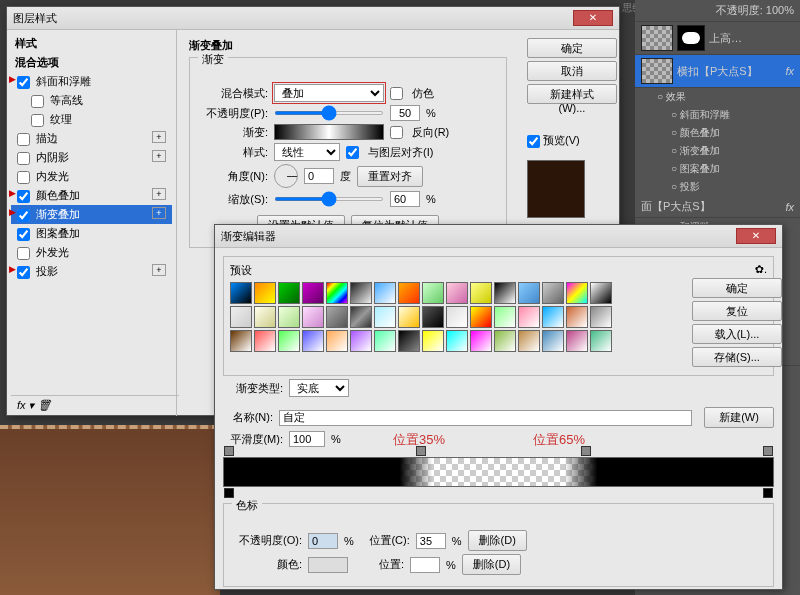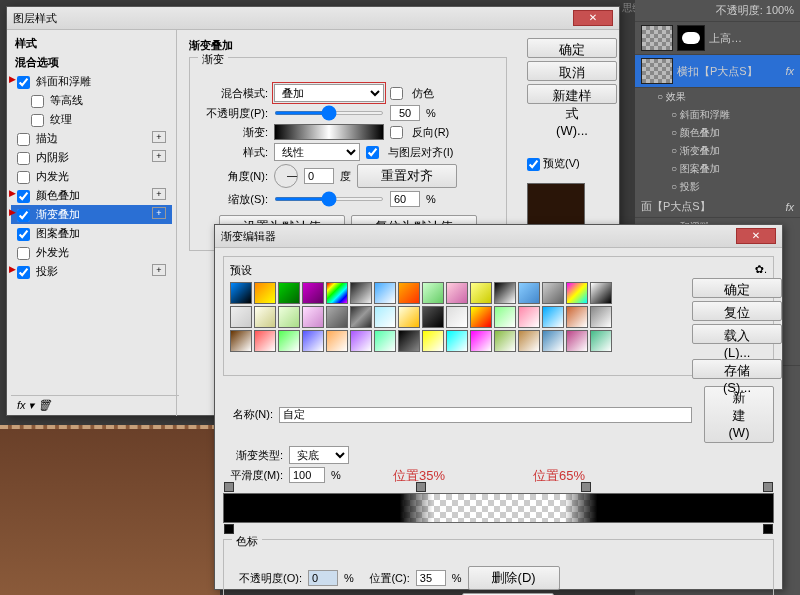--- a/index.html
+++ b/index.html
@@ -1,20 +1,20 @@
 <!DOCTYPE html>
 <html><head>
 <meta charset="utf-8">
 <style>
 *{box-sizing:border-box;margin:0;padding:0;font-family:"Microsoft YaHei",sans-serif;font-size:11px}
 body{background:#3a3a3a;width:800px;height:595px;overflow:hidden;position:relative}
 .window{position:absolute;background:#e8e8e8;border:1px solid #555;box-shadow:2px 2px 8px rgba(0,0,0,.4)}
 .titlebar{background:linear-gradient(#e8e8e8,#d8d8d8);padding:3px 6px;font-size:11px;display:flex;justify-content:space-between;align-items:center;border-bottom:1px solid #bbb}
 .close-btn{width:40px;height:16px;background:#c75050;color:#fff;text-align:center;line-height:14px;font-size:10px;border:1px solid #a03030}
-.btn{background:linear-gradient(#f5f5f5,#e0e0e0);border:1px solid #999;padding:2px 23px;font-size:13px;cursor:pointer;border-radius:2px}
+.btn{background:linear-gradient(#f5f5f5,#e0e0e0);border:1px solid #999;padding:2px 10px;font-size:11px;cursor:pointer;border-radius:2px}
 .btn-wide{width:90px;height:20px;margin-bottom:3px}
 input[type=text],select{border:1px solid #999;background:#fff;padding:1px 3px;font-size:11px}
 input[type=checkbox]{vertical-align:middle;margin-right:3px}
 input[type=range]{height:4px}
 
 
 #layer-style{left:6px;top:6px;width:614px;height:410px}
 .ls-body{display:flex;height:calc(100% - 22px)}
 .ls-left{width:170px;border-right:1px solid #bbb;padding:4px}
 .ls-left .hdr{font-weight:bold;padding:2px 4px}
@@ -168,21 +168,21 @@
             <span>%</span>
         </div>
         <div class="fld">
             <label>渐变:</label>
           <div style="width:110px;height:16px;border:1px solid #666;background:linear-gradient(90deg,#000,#fff,#000)"></div>
           <input type="checkbox" style="">
             <span>反向(R)</span>
         </div>
         <div class="fld">
             <label>样式:</label>
-          <select style="width:86px"><option>线性</option></select>
+          <select style="width:66px"><option>线性</option></select>
           <input type="checkbox" checked="" style="">
             <span>与图层对齐(I)</span>
         </div>
         <div class="fld">
             <label>角度(N):</label>
           <div style="width:24px;height:24px;border:1px solid #999;border-radius:50%;position:relative">
               <div style="position:absolute;width:10px;height:1px;background:#333;top:11px;left:12px"></div>
             </div>
           <input type="text" style="width: 30px;" value="0">
             <span>度</span>
@@ -269,28 +269,28 @@
           <div class="swatch" style="background: linear-gradient(135deg, rgb(187, 68, 136), rgb(255, 255, 255));"></div>
           <div class="swatch" style="background: linear-gradient(135deg, rgb(68, 187, 136), rgb(255, 255, 255));"></div>
         </div>
     </div>
     <div class="ge-right">
       <button class="btn btn-wide">确定</button>
       <button class="btn btn-wide">复位</button>
       <button class="btn btn-wide">载入(L)...</button>
       <button class="btn btn-wide">存储(S)...</button>
     </div>
+    <div class="fld">
+        <label style="width:60px">渐变类型:</label>
+      <select style="width:60px"><option>实底</option></select>
+    </div>
     <div class="fld" style="margin-top:10px">
         <label style="width:50px">名称(N):</label>
       <input type="text" style="flex: 1 1 0%;" value="自定">
       <button class="btn" style="width:70px;margin-left:6px">新建(W)</button>
-    </div>
-    <div class="fld">
-        <label style="width:60px">渐变类型:</label>
-      <select style="width:60px"><option>实底</option></select>
     </div>
     <div class="fld" style="position:relative">
         <label style="width:60px">平滑度(M):</label>
       <input type="text" style="width: 36px;" value="100"> 
         <span>%</span>
       <span class="red-txt" style="left:170px;top:0">位置35%</span>
       <span class="red-txt" style="left:310px;top:0">位置65%</span>
     </div>
     <div class="grad-bar">
       <div class="stop" style="left:0"></div>

